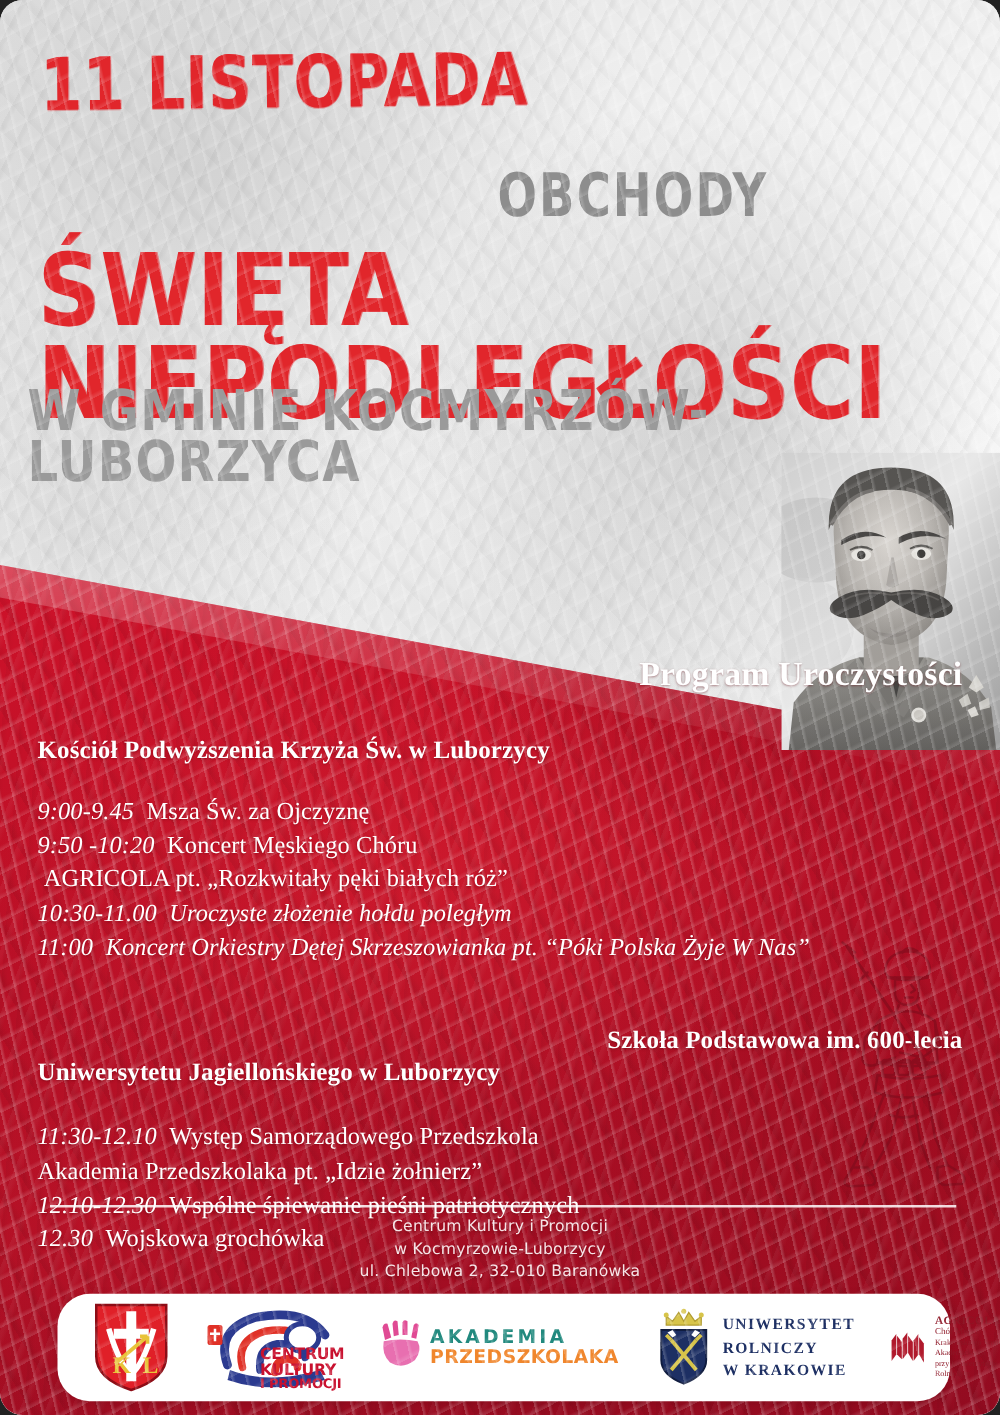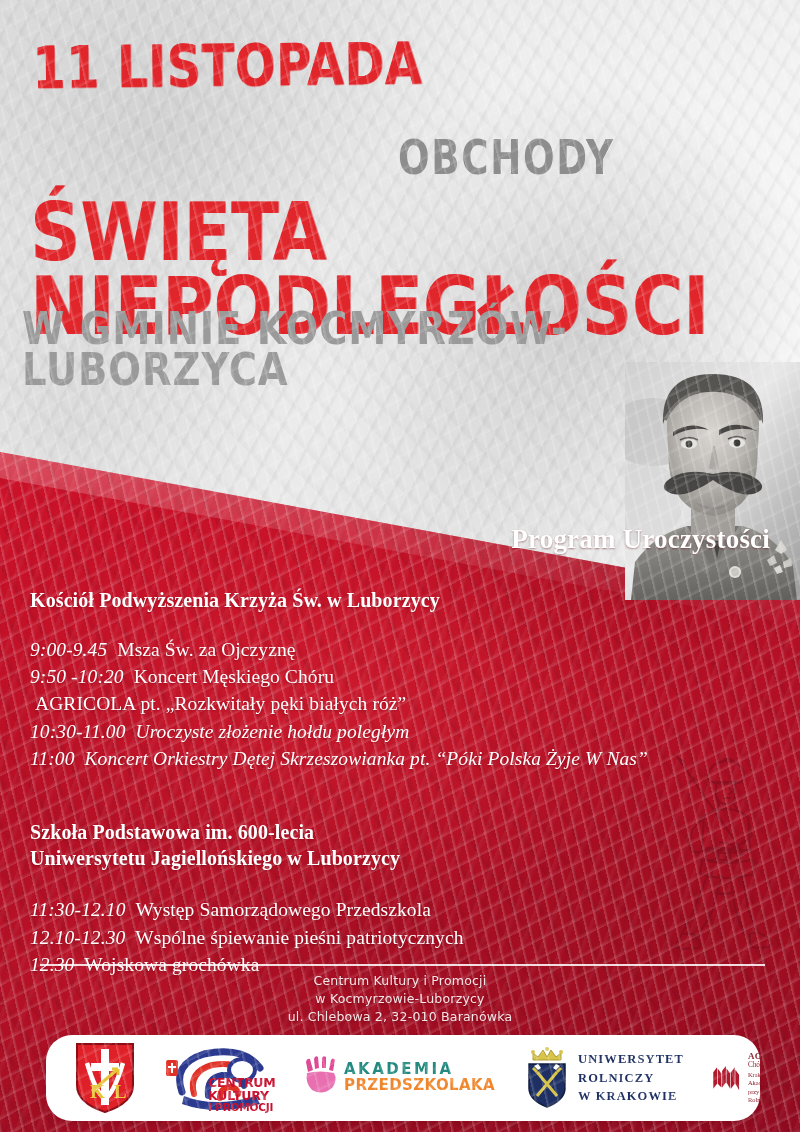--- a/index.html
+++ b/index.html
@@ -4,20 +4,21 @@
 <title>Poster</title>
 <style>
   html,body{margin:0;padding:0;background:#222;}
   *{box-sizing:border-box;}
   .poster{
     position:relative;
     width:800px;height:1132px;
     overflow:hidden;
     font-family:"Liberation Serif",serif;
     background:#e9e9e9;
+    border-radius:18px;
   }
 
   
   .bg-white{
     position:absolute;left:0;top:0;width:800px;height:1132px;
     background:
       radial-gradient(ellipse 60% 40% at 20% 12%, rgba(150,150,150,.30), rgba(150,150,150,0) 70%),
       radial-gradient(ellipse 45% 30% at 72% 28%, rgba(120,120,120,.28), rgba(120,120,120,0) 70%),
       radial-gradient(ellipse 70% 34% at 55% 46%, rgba(170,170,170,.30), rgba(170,170,170,0) 72%),
       radial-gradient(ellipse 40% 26% at 8% 38%, rgba(130,130,130,.22), rgba(130,130,130,0) 70%),
@@ -120,21 +121,21 @@
   }
   .v1{margin-top:33px;}
   .items{margin-top:22px;}
   .item{
     font-size:19.5px;line-height:1.40;letter-spacing:.1px;
     white-space:nowrap;
     text-shadow:0 1px 2px rgba(90,0,10,.4);
   }
   .item .tm{font-style:italic;}
   .item.ital{font-style:italic;}
-  .v2{margin-top:48px;}
+  .v2{margin-top:48px;text-align:right;}
   .items2{margin-top:25px;}
 
   
   .soldier{position:absolute;left:664px;top:752px;width:126px;height:200px;opacity:.62;}
 
   
   .rule{
     position:absolute;left:40px;top:964px;width:725px;height:2px;
     background:rgba(255,255,255,.85);
   }
@@ -297,20 +298,23 @@
     </div>
 
     <div class="venue v2">Szkoła Podstawowa im. 600-lecia</div>
     <div class="venue">Uniwersytetu Jagiellońskiego w Luborzycy</div>
 
     <div class="items2">
       <div class="item ital">
         <span class="tm">11:30-12.10</span>
         &nbsp;<span style="font-style:normal">Występ Samorządowego Przedszkola</span>
       </div>
+      <div class="item">
+        <span>Akademia Przedszkolaka pt. „Idzie żołnierz”</span>
+      </div>
       <div class="item ital">
         <span class="tm">12.10-12.30</span>
         &nbsp;<span style="font-style:normal">Wspólne śpiewanie pieśni patriotycznych</span>
       </div>
       <div class="item ital">
         <span class="tm">12.30</span>
         &nbsp;<span style="font-style:normal">Wojskowa grochówka</span>
       </div>
     </div>
   </div>

